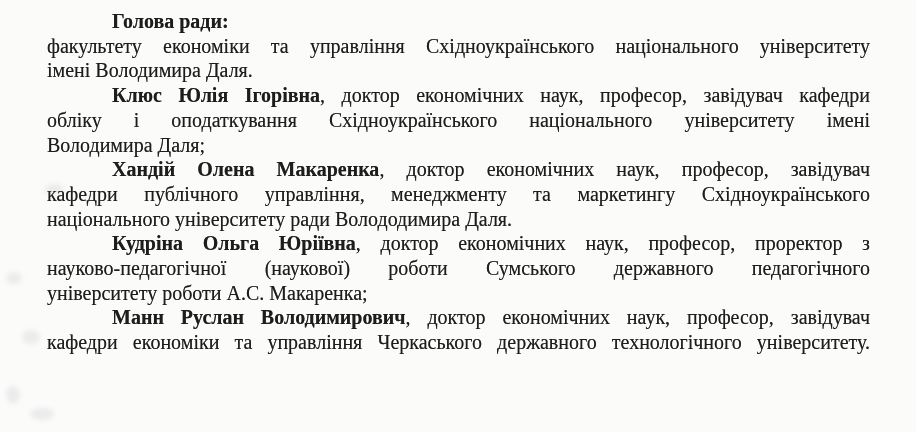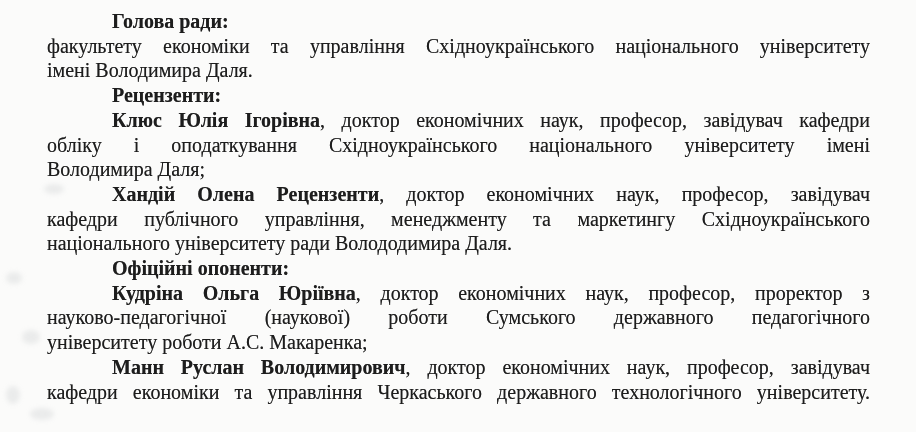--- a/index.html
+++ b/index.html
@@ -41,31 +41,29 @@
 </head>
 <body>
 
 <div class="page">
 
   <div class="dl indent"><span class="b">Голова ради:</span><span></span></div>
 
   <div class="dl just"><span>факультету економіки та управління Східноукраїнського національного університету</span></div>
   <div class="dl"><span>імені Володимира Даля.</span></div>
 
-  <div class="dl indent"><span class="b">Рецензенти:</span><span></span></div>
 
   <div class="dl indent just"><span class="b">Клюс Юлія Ігорівна</span><span>, доктор економічних наук, професор, завідувач кафедри</span></div>
   <div class="dl just"><span>обліку і оподаткування Східноукраїнського національного університету імені</span></div>
   <div class="dl"><span>Володимира Даля;</span></div>
 
-  <div class="dl indent just"><span class="b">Хандій Олена Рецензенти</span><span>, доктор економічних наук, професор, завідувач</span></div>
+  <div class="dl indent just"><span class="b">Хандій Олена Макаренка</span><span>, доктор економічних наук, професор, завідувач</span></div>
   <div class="dl just"><span>кафедри публічного управління, менеджменту та маркетингу Східноукраїнського</span></div>
   <div class="dl"><span>національного університету ради Волододимира Даля.</span></div>
 
-  <div class="dl indent"><span class="b">Офіційні опоненти:</span><span></span></div>
 
   <div class="dl indent just"><span class="b">Кудріна Ольга Юріївна</span><span>, доктор економічних наук, професор, проректор з</span></div>
   <div class="dl just"><span>науково-педагогічної (наукової) роботи Сумського державного педагогічного</span></div>
   <div class="dl"><span>університету роботи А.С. Макаренка;</span></div>
 
   <div class="dl indent just"><span class="b">Манн Руслан Володимирович</span><span>, доктор економічних наук, професор, завідувач</span></div>
   <div class="dl just"><span>кафедри економіки та управління Черкаського державного технологічного університету.</span></div>
 
   <div class="smudge" style="left:6px; top:272px; width:16px; height:12px;"></div>
   <div class="smudge" style="left:44px; top:184px; width:20px; height:10px;"></div>

